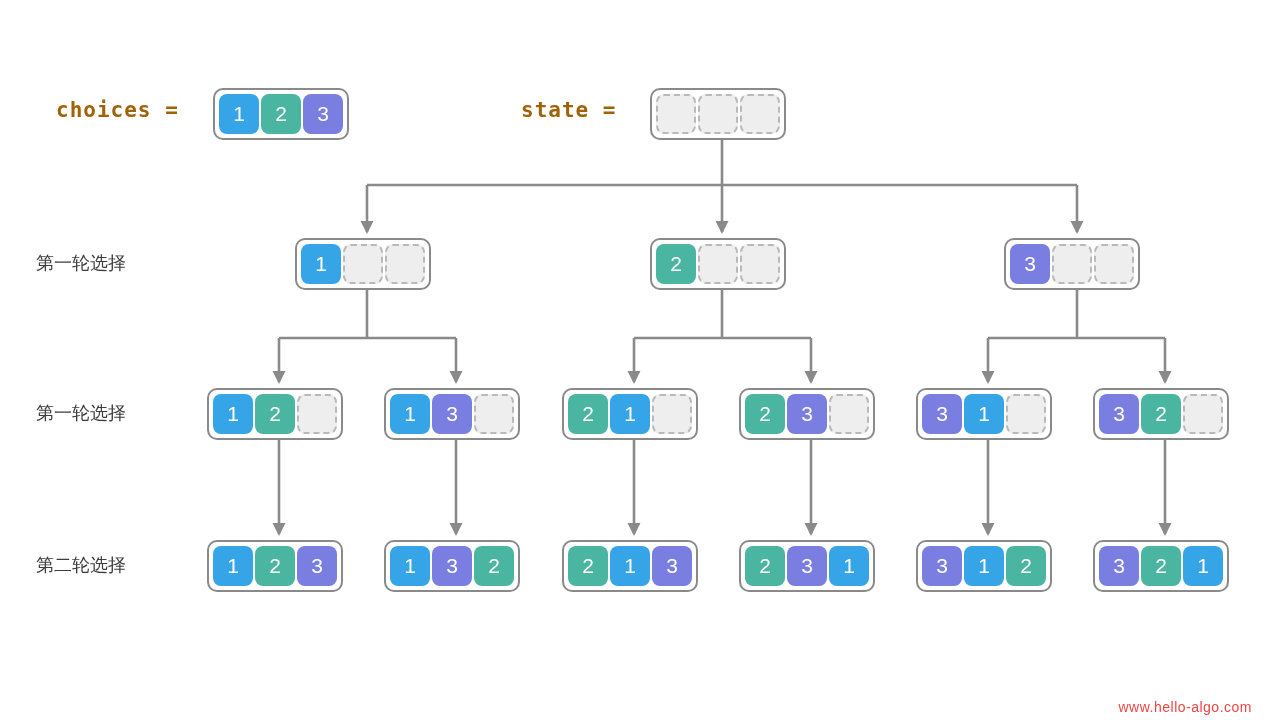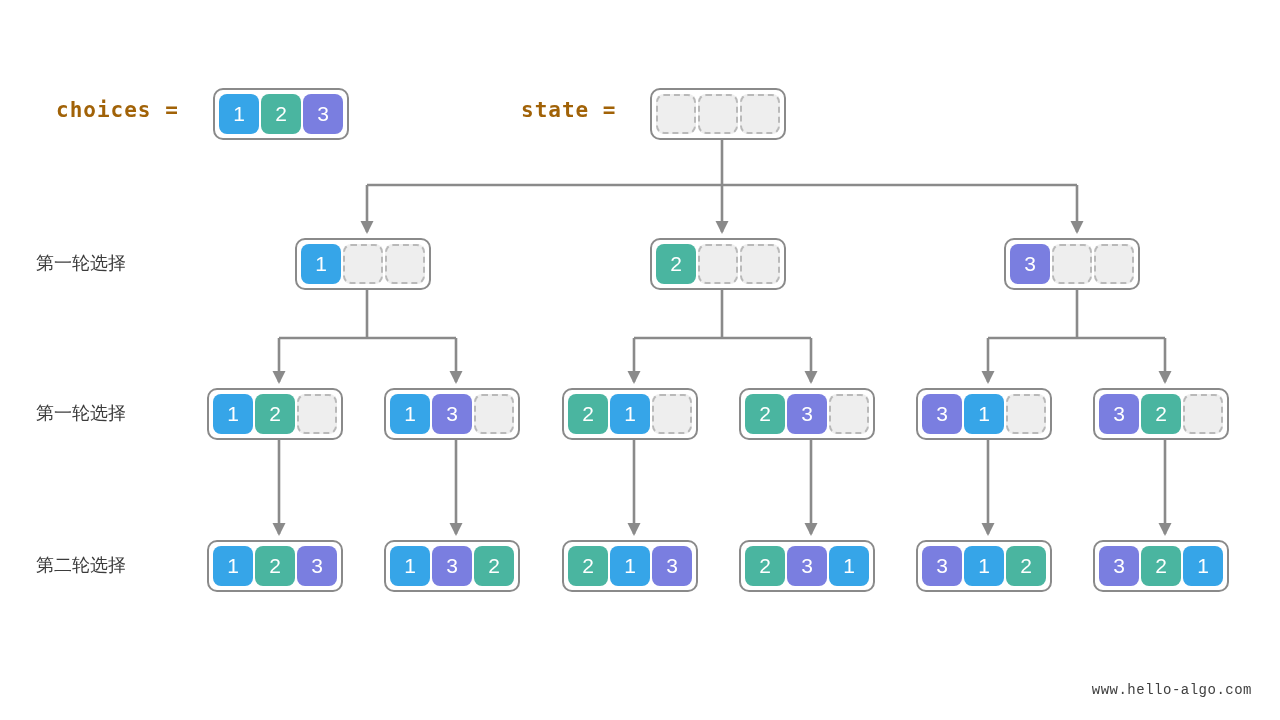--- a/index.html
+++ b/index.html
@@ -72,24 +72,24 @@
   .cell.empty {
     background: #eeeeee;
     border: 2px dashed #b9b9b9;
     color: transparent;
   }
 
   
   #watermark {
     position: absolute;
     right: 28px;
-    bottom: 22px;
-    font-family: Liberation Mono, monospace;
+    bottom: 5px;
+    font-family: Liberation Sans, sans-serif;
     font-size: 14px;
-    color: #404040;
+    color: #ef4444;
     letter-spacing: 0.5px;
   }
 </style>
 </head>
 <body>
 
 <div id="canvas">
 
   <svg id="wires" viewBox="0 0 1280 720" xmlns="http://www.w3.org/2000/svg">
     <defs>

